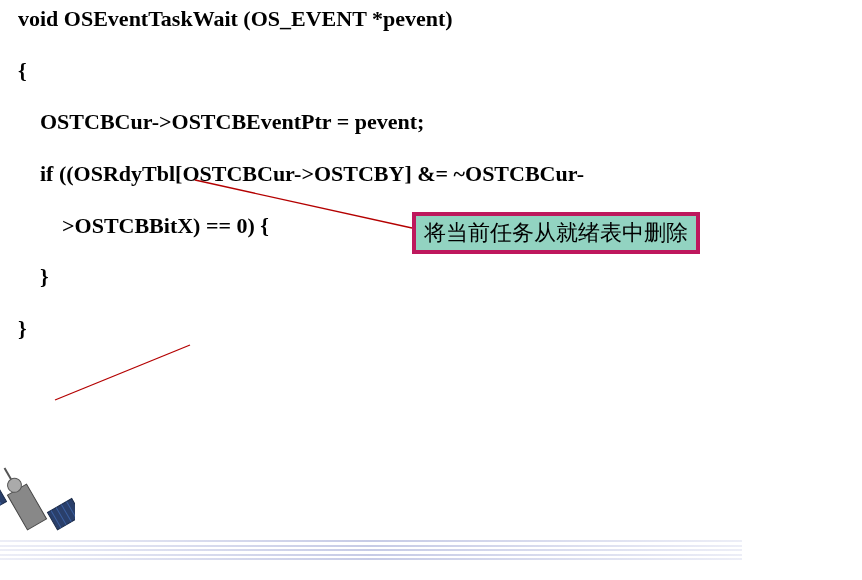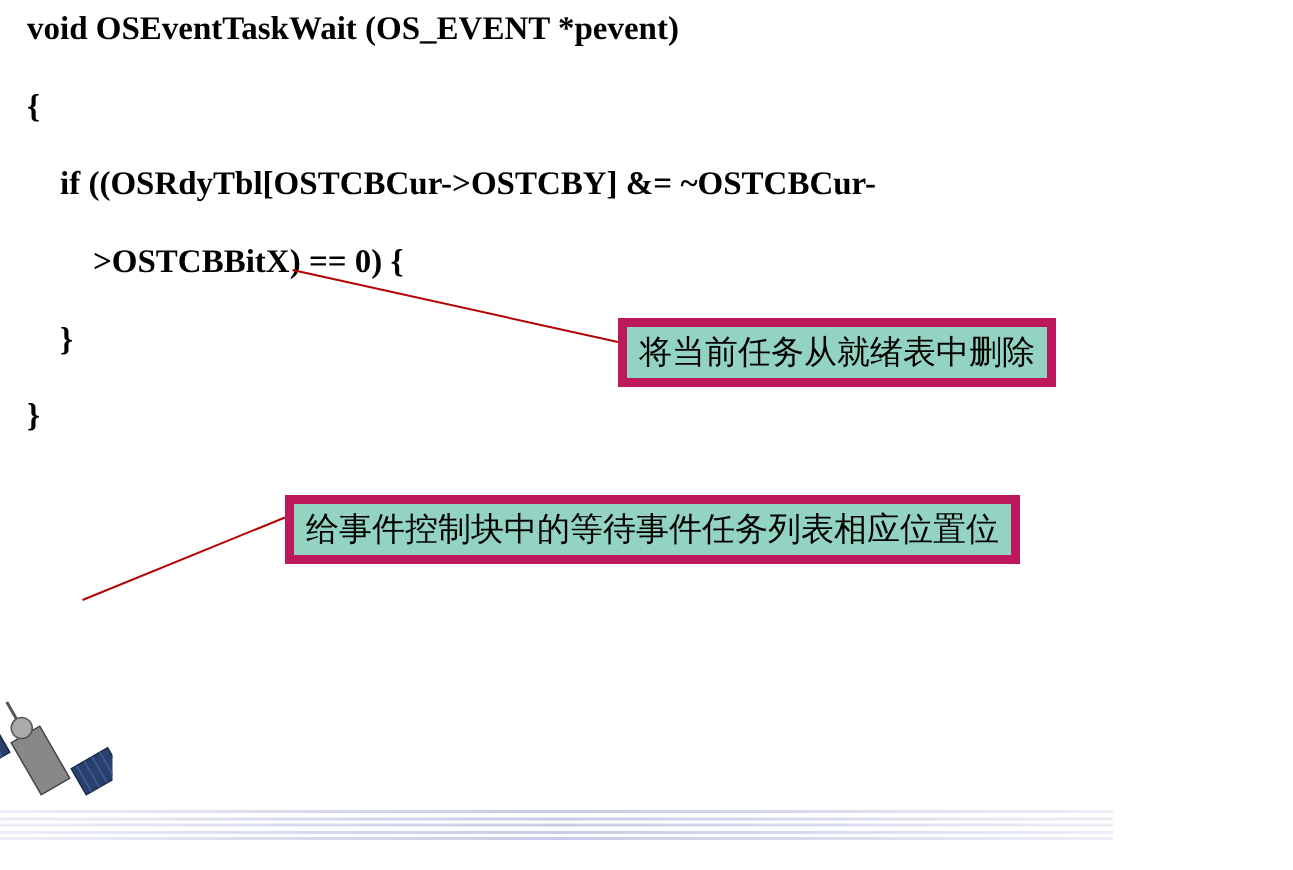--- a/index.html
+++ b/index.html
@@ -24,21 +24,21 @@
     color: #000;
     white-space: pre;
     margin-bottom: 22px;
   }
   .indent1 { padding-left: 22px; }
   .indent2 { padding-left: 44px; }
   .indent3 { padding-left: 62px; }
   .annotation {
     position: absolute;
     background: #92d3c1;
-    border: 6px solid #be185d;
+    border: 4px solid #be185d;
     font-family: "SimSun","宋体",serif;
     font-size: 22px;
     font-weight: normal;
     color: #000;
     padding: 2px 8px;
     white-space: nowrap;
     z-index: 5;
   }
   #anno1 { left: 412px; top: 212px; }
   #anno2 { left: 190px; top: 330px; }
@@ -72,27 +72,27 @@
     z-index: 2;
   }
 </style>
 </head>
 <body>
 
 <div class="slide">
 
   <div class="line">void OSEventTaskWait (OS_EVENT *pevent)</div>
   <div class="line">{</div>
+  <div class="line indent1">OSTCBCur-&gt;OSTCBEventPtr = pevent;</div>
   <div class="line indent1">if ((OSRdyTbl[OSTCBCur-&gt;OSTCBY] &amp;= ~OSTCBCur-</div>
   <div class="line indent2">&gt;OSTCBBitX) == 0) {</div>
   <div class="line indent1">}</div>
   <div class="line">}</div>
 
   <div id="anno1" class="annotation">将当前任务从就绪表中删除</div>
-  <div id="anno2" class="annotation">给事件控制块中的等待事件任务列表相应位置位</div>
 
   <svg class="svg-layer">
     <line x1="412" y1="228" x2="195" y2="180" stroke="#b40000" stroke-width="1.3"></line>
     <line x1="190" y1="345" x2="55" y2="400" stroke="#b40000" stroke-width="1.3"></line>
   </svg>
 
   <div class="footer-stripes">
     <div class="stripe"></div>
     <div class="stripe"></div>
     <div class="stripe"></div>

